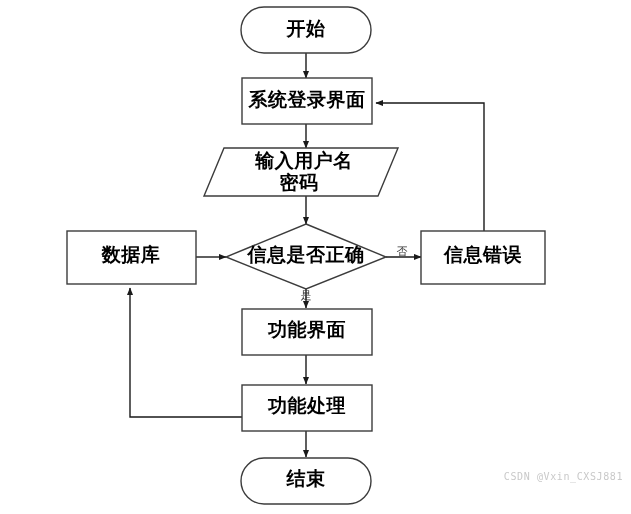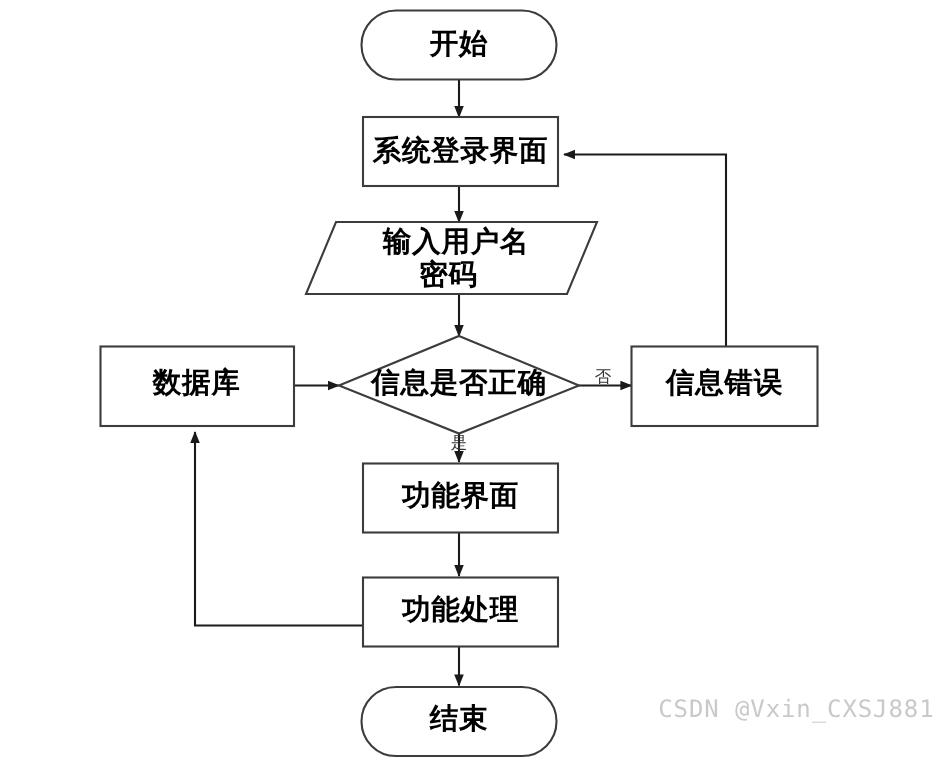--- a/index.html
+++ b/index.html
@@ -48,21 +48,21 @@
     font-size: 11px;
     fill: #333333;
     text-anchor: middle;
     dominant-baseline: middle;
   }
   .watermark {
     position: absolute;
     right: 8px;
     bottom: 6px;
     font-family: "DejaVu Sans Mono", "Liberation Mono", monospace;
-    font-size: 16px;
+    font-size: 10px;
     color: #c9c9c9;
     letter-spacing: 0.6px;
     white-space: nowrap;
     user-select: none;
   }
 </style>
 </head>
 <body>
 
 <div id="flow-root">

